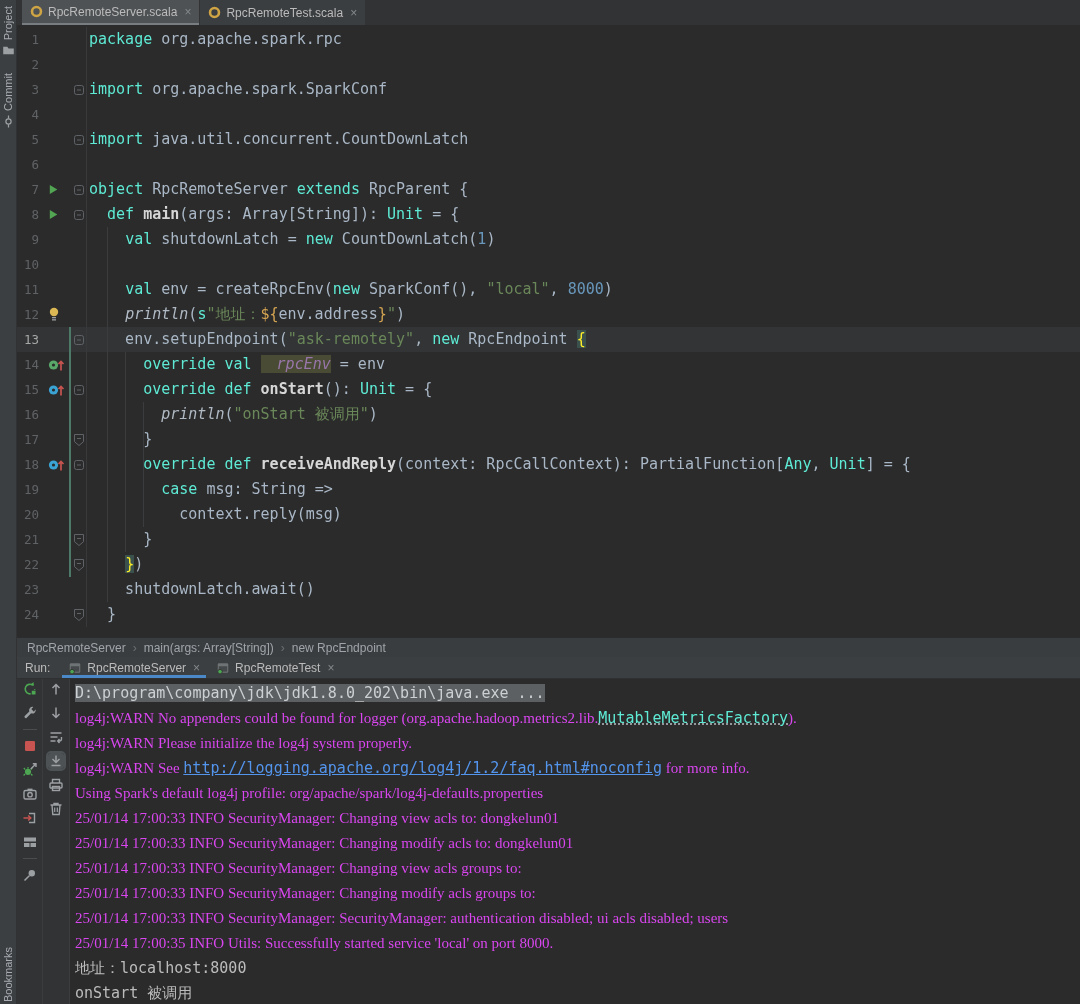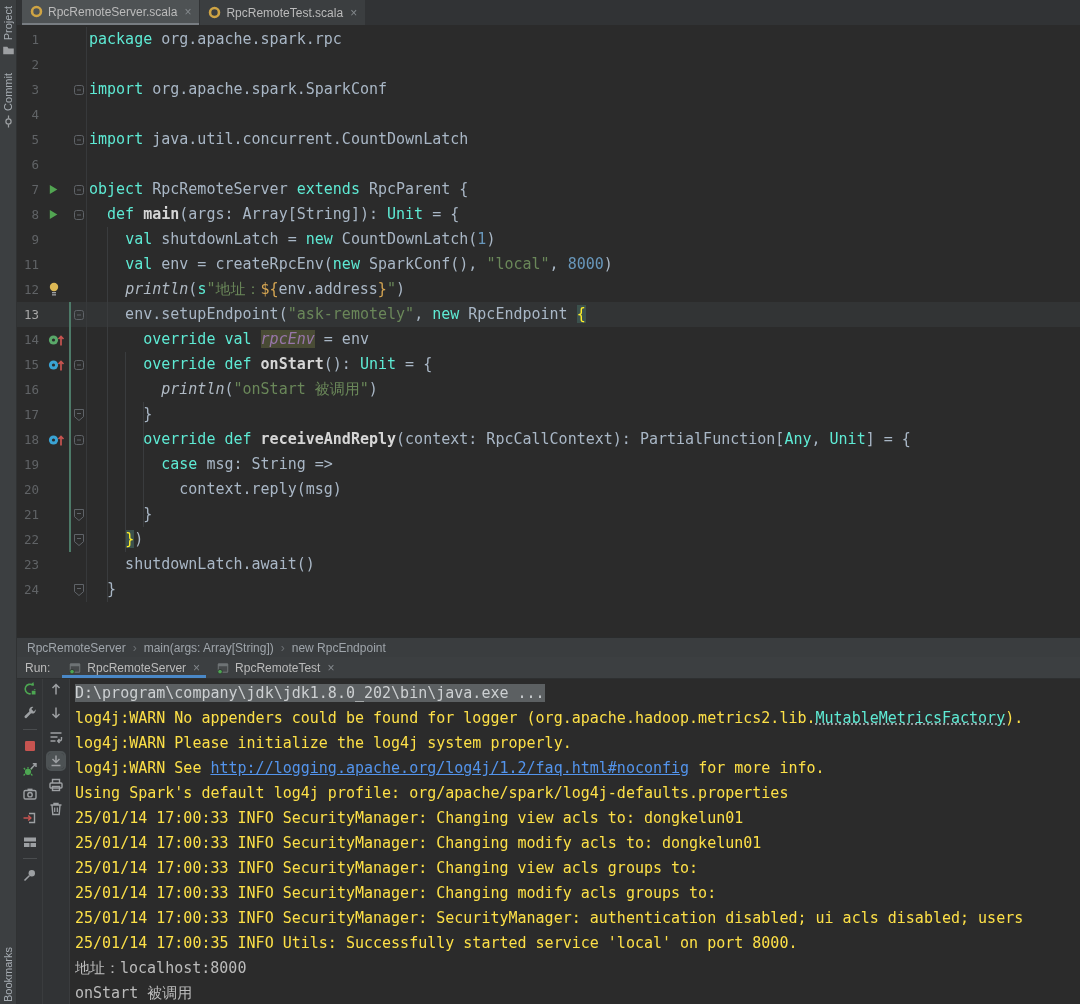--- a/index.html
+++ b/index.html
@@ -30,24 +30,24 @@
   .lnum{flex:none;width:30px;text-align:right;padding-right:8px;color:#606366;font-size:12.5px;box-sizing:border-box;}
   .gicon{flex:none;width:22px;display:flex;align-items:center;padding-left:1px;box-sizing:border-box;}
   .gfold{flex:none;width:18px;display:flex;align-items:center;justify-content:center;
          border-left:2px solid transparent;border-right:1px solid #37393b;box-sizing:border-box;}
   .gfold.vcs{border-left-color:#4d7a68;}
   .code{flex:1;padding-left:2px;overflow:hidden;}
   .iguide{position:absolute;width:1px;background:#3a3c3e;z-index:0;}
   
   .t-kw{color:#5eead4;} .t-pl{color:#a9b7c6;} .t-str{color:#6a8759;} .t-num{color:#6897bb;}
   .t-decl{color:#d6d6d6;font-weight:bold;} .t-it{color:#b0bac4;font-style:italic;}
-  .t-field{color:#9876aa;font-style:italic;background:#494b35;}
+  .t-field{color:#9876aa;font-style:italic;background:#494b35;padding-left:16px;}
   .t-interp{color:#d5a552;}
   .t-brace{color:#ffef28;background:#3b514d;}
-  .t-err{color:#fde047;} .t-out{color:#bcbcbc;}
+  .t-err{color:#d946ef;font-family:Liberation Serif, serif;} .t-out{color:#bcbcbc;}
   .t-outsel{color:#cdd0d2;background:#5c6062;}
   .t-link{color:#5394ec;text-decoration:underline;}
   .t-errlink{color:#5eead4;text-decoration:underline;text-decoration-style:dotted;text-decoration-color:#b6bdc2;}
   
   .breadcrumbs{position:absolute;left:17px;top:637px;right:0;height:20px;background:#3a3d3f;border-top:1px solid #2a2c2d;
                display:flex;align-items:center;gap:7px;padding-left:10px;font-size:12px;color:#9fa5ab;box-sizing:border-box;}
   .bc-sep{color:#6a6e72;}
   
   .runbar{position:absolute;left:17px;top:657px;right:0;height:22px;background:#3c3f41;display:flex;
           align-items:stretch;font-size:12px;color:#bbbbbb;border-bottom:1px solid #2e3031;box-sizing:border-box;}
@@ -139,20 +139,21 @@
             <rect x="0.5" y="0.5" width="9" height="9" rx="2" fill="none" stroke="#5f6368"></rect>
             <path d="M3 5h4" stroke="#5f6368"></path>
           </svg></span><span class="code"><span class="t-kw">object</span><span class="t-pl"> RpcRemoteServer </span><span class="t-kw">extends</span><span class="t-pl"> RpcParent {</span></span></div>
       <div class="eline"><span class="lnum">8</span><span class="gicon"><svg width="11" height="11" viewBox="0 0 12 12">
             <path d="M2 1.2l8.2 4.8L2 10.8z" fill="#52a552"></path>
           </svg></span><span class="gfold"><svg width="10" height="10" viewBox="0 0 10 10">
             <rect x="0.5" y="0.5" width="9" height="9" rx="2" fill="none" stroke="#5f6368"></rect>
             <path d="M3 5h4" stroke="#5f6368"></path>
           </svg></span><span class="code"><span class="t-pl">  </span><span class="t-kw">def</span><span class="t-pl"> </span><span class="t-decl">main</span><span class="t-pl">(args: Array[String]): </span><span class="t-kw">Unit</span><span class="t-pl"> = {</span></span></div>
       <div class="eline"><span class="lnum">9</span><span class="gicon"></span><span class="gfold"></span><span class="code"><span class="t-pl">    </span><span class="t-kw">val</span><span class="t-pl"> shutdownLatch = </span><span class="t-kw">new</span><span class="t-pl"> CountDownLatch(</span><span class="t-num">1</span><span class="t-pl">)</span></span></div>
+      <div class="eline"><span class="lnum">10</span><span class="gicon"></span><span class="gfold"></span><span class="code"></span></div>
       <div class="eline"><span class="lnum">11</span><span class="gicon"></span><span class="gfold"></span><span class="code"><span class="t-pl">    </span><span class="t-kw">val</span><span class="t-pl"> env = createRpcEnv(</span><span class="t-kw">new</span><span class="t-pl"> SparkConf(), </span><span class="t-str">"local"</span><span class="t-pl">, </span><span class="t-num">8000</span><span class="t-pl">)</span></span></div>
       <div class="eline"><span class="lnum">12</span><span class="gicon"><svg width="12" height="15" viewBox="0 0 12 15">
             <circle cx="6" cy="5" r="4.2" fill="#dcb855"></circle>
             <rect x="4" y="10" width="4" height="1.3" fill="#9da0a3"></rect>
             <rect x="4" y="12.2" width="4" height="1.3" fill="#9da0a3"></rect>
           </svg></span><span class="gfold"></span><span class="code"><span class="t-pl">    </span><span class="t-it">println</span><span class="t-pl">(</span><span class="t-kw">s</span><span class="t-str">"地址：</span><span class="t-interp">${</span><span class="t-pl">env.address</span><span class="t-interp">}</span><span class="t-str">"</span><span class="t-pl">)</span></span></div>
       <div class="eline cur"><span class="lnum">13</span><span class="gicon"></span><span class="gfold vcs"><svg width="10" height="10" viewBox="0 0 10 10">
             <rect x="0.5" y="0.5" width="9" height="9" rx="2" fill="none" stroke="#5f6368"></rect>
             <path d="M3 5h4" stroke="#5f6368"></path>
           </svg></span><span class="code"><span class="t-pl">    env.setupEndpoint(</span><span class="t-str">"ask-remotely"</span><span class="t-pl">, </span><span class="t-kw">new</span><span class="t-pl"> RpcEndpoint </span><span class="t-brace">{</span></span></div>

